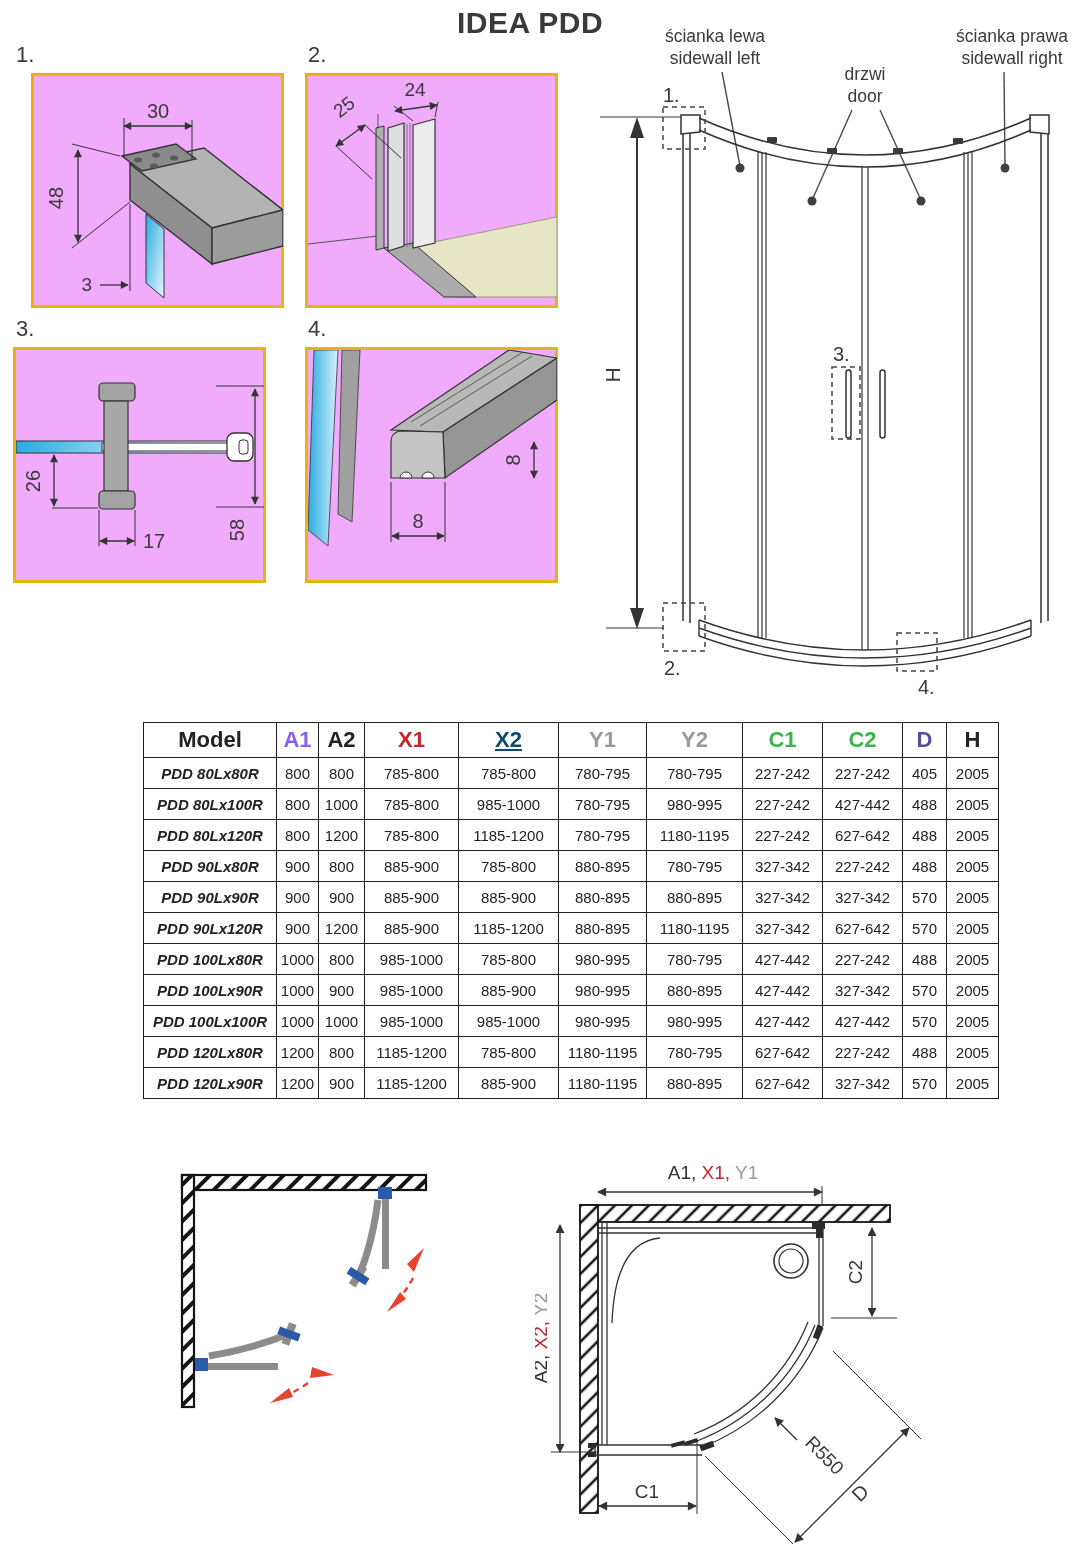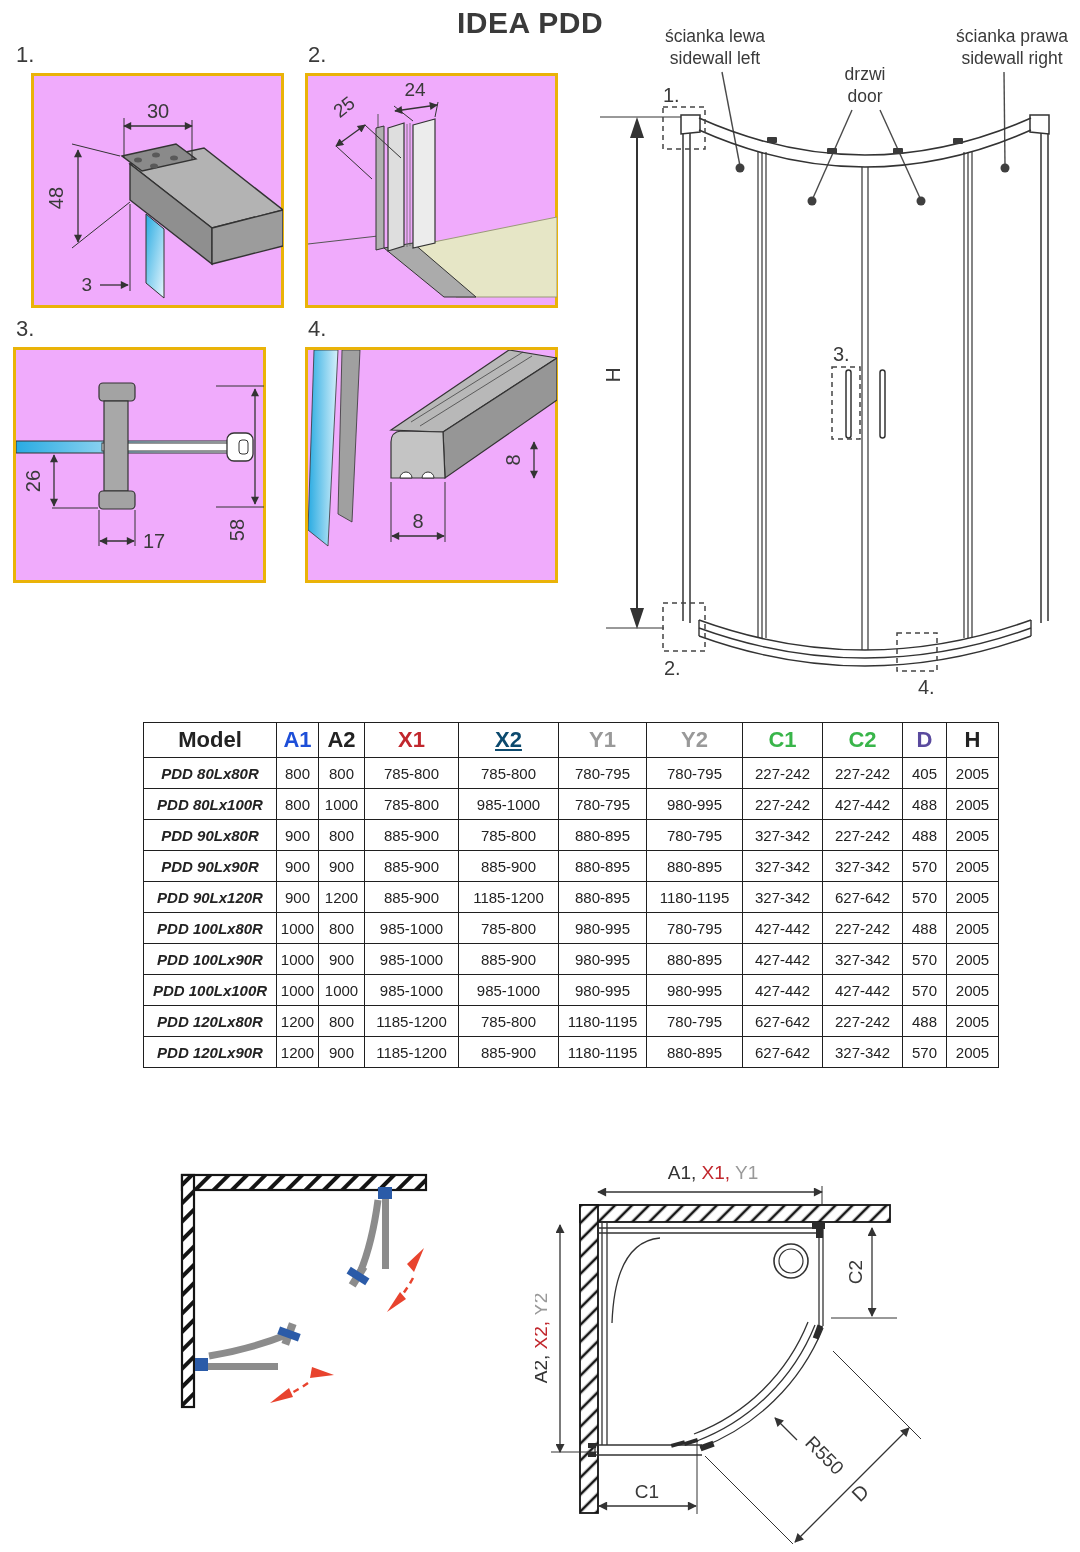--- a/index.html
+++ b/index.html
@@ -269,21 +269,21 @@
       <col style="width:88px">
     <col style="width:96px">
       <col style="width:80px">
       <col style="width:80px">
     <col style="width:44px">
       <col style="width:52px">
   </colgroup>
   <thead>
       <tr>
         <th style="color: rgb(34, 34, 34);">Model</th>
-        <th style="color: #1d4ed8;">A1</th>
+        <th style="color: #8b5cf6;">A1</th>
         <th style="color: rgb(34, 34, 34); margin-left: 36px;">A2</th>
         <th style="color: rgb(193, 39, 45);">X1</th>
         <th style="color: #0c4a6e; text-decoration: underline;">X2</th>
         <th style="color: rgb(153, 153, 153);">Y1</th>
         <th style="color: rgb(153, 153, 153);">Y2</th>
         <th style="color: rgb(57, 181, 74);">C1</th>
         <th style="color: rgb(57, 181, 74);">C2</th>
         <th style="color: rgb(90, 74, 158);">D</th>
         <th style="color: rgb(34, 34, 34);">H</th>
       </tr>
@@ -305,20 +305,33 @@
       <tr>
         <td class="model">PDD 80Lx100R</td>
         <td>800</td>
         <td>1000</td>
         <td>785-800</td>
         <td>985-1000</td>
         <td>780-795</td>
         <td>980-995</td>
         <td>227-242</td>
         <td>427-442</td>
+        <td>488</td>
+        <td>2005</td>
+      </tr>
+      <tr>
+        <td class="model">PDD 80Lx120R</td>
+        <td>800</td>
+        <td>1200</td>
+        <td>785-800</td>
+        <td>1185-1200</td>
+        <td>780-795</td>
+        <td>1180-1195</td>
+        <td>227-242</td>
+        <td>627-642</td>
         <td>488</td>
         <td>2005</td>
       </tr>
       <tr>
         <td class="model">PDD 90Lx80R</td>
         <td>900</td>
         <td>800</td>
         <td>885-900</td>
         <td>785-800</td>
         <td>880-895</td>

